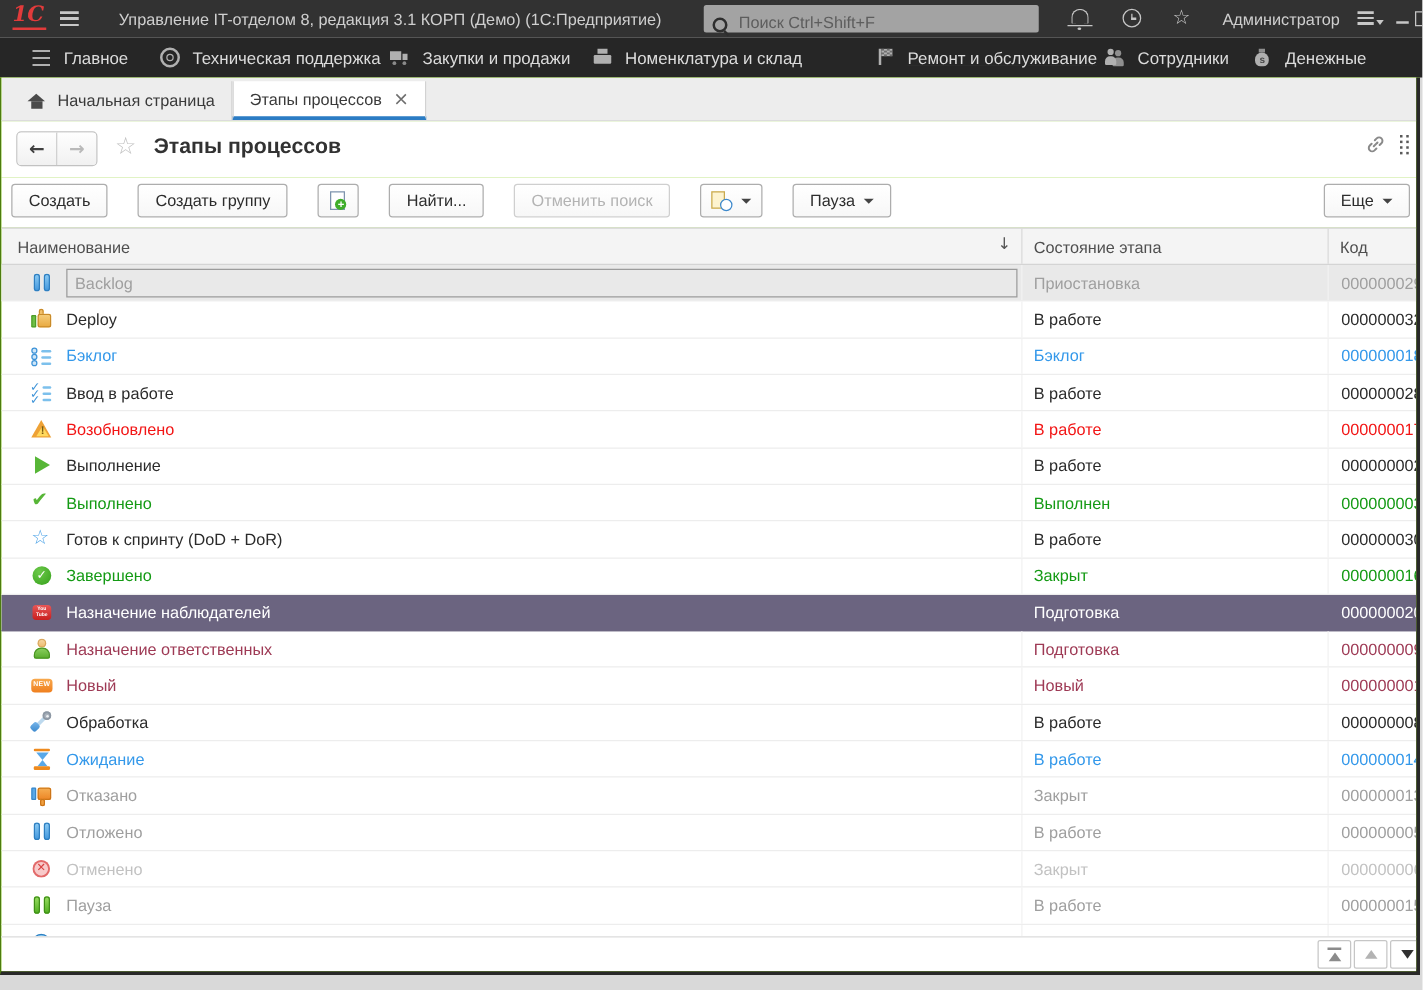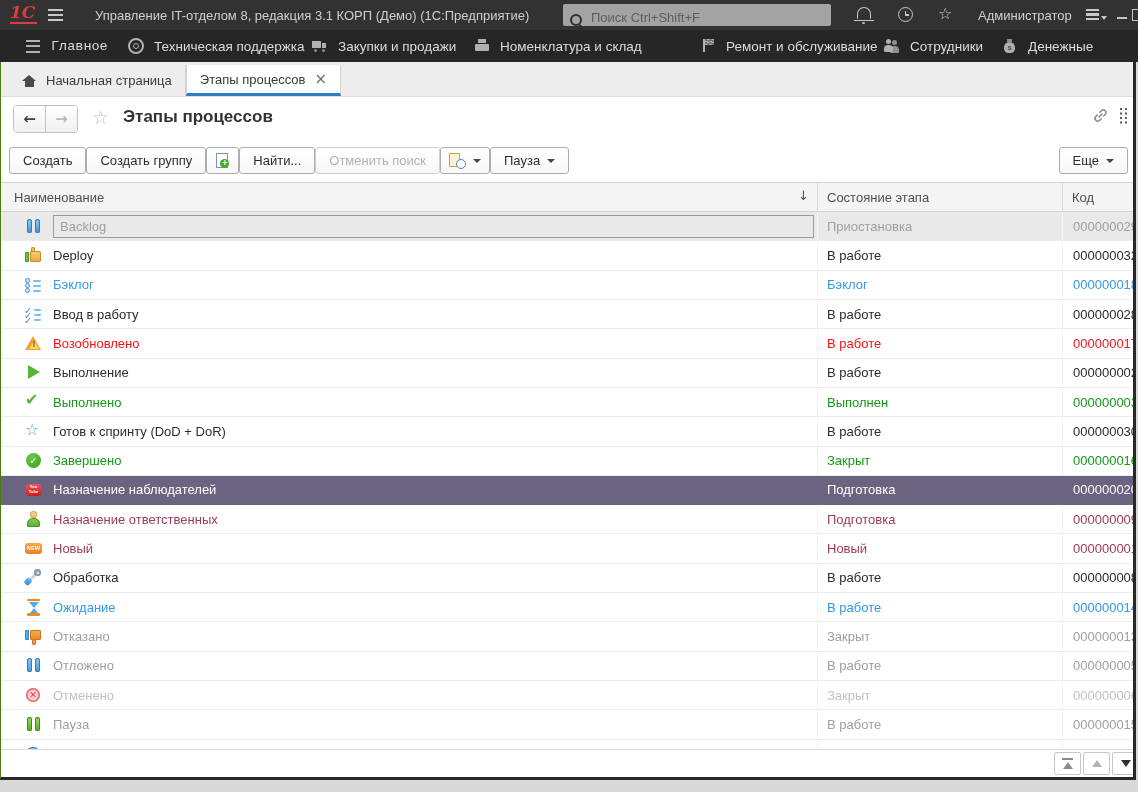--- a/index.html
+++ b/index.html
@@ -75,21 +75,21 @@
   .navbtn.back{border-right:1px solid #c2c2c2;color:#3f3f3f}
   .navbtn.fwd{color:#b9b9b9}
   .fav-star{position:absolute;left:91px;top:9px;color:#c0c0c0;font-size:19px;font-family:"DejaVu Sans",sans-serif}
   .page-title{position:absolute;left:122px;top:10px;font-size:17px;font-weight:bold;color:#323232}
   .hdr-link{position:absolute;right:24px;top:10px;width:17px;height:17px}
   .hdr-more{position:absolute;right:5px;top:11px;width:8px;height:16px}
   .hdr-more i{position:absolute;left:0;top:0;width:2px;height:2px;background:#5a5a5a;
      box-shadow:5px 0 0 #5a5a5a,0 4.5px 0 #5a5a5a,5px 4.5px 0 #5a5a5a,0 9px 0 #5a5a5a,5px 9px 0 #5a5a5a,0 13.5px 0 #5a5a5a,5px 13.5px 0 #5a5a5a}
   
   .toolbar{position:absolute;top:80px;left:0;right:0;height:40px;background:#fff}
-  .tb-row{position:absolute;left:8px;top:5px;display:flex;gap:0;align-items:center}
+  .tb-row{position:absolute;left:8px;top:5px;display:flex;gap:24px;align-items:center}
   .btn{height:27px;box-sizing:border-box;border:1px solid #adadad;border-radius:3px;background:linear-gradient(#ffffff,#f7f7f7);
        display:flex;align-items:center;padding:0 13px;font-size:13px;color:#2d2d2d;cursor:pointer;white-space:nowrap}
   .btn.disabled{color:#b3b3b3;border-color:#cfcfcf}
   .btn.iconbtn{padding:0 8px}
   .caret{margin-left:7px;border-left:4px solid transparent;border-right:4px solid transparent;border-top:4px solid #444}
   .btn-more{position:absolute;right:5px;top:5px}
   .ic-newcopy{position:relative;width:15px;height:16px}
   .ic-newcopy::before{content:'';position:absolute;left:1px;top:0;width:10px;height:13px;background:#fff;border:1px solid #7d93ad}
   .ic-newcopy::after{content:'+';position:absolute;left:5px;top:6px;width:9px;height:9px;border-radius:50%;background:#3fae2a;
       color:#fff;font-size:9px;font-weight:bold;line-height:9px;text-align:center}
@@ -189,21 +189,21 @@
   <span class="tb-user">Администратор</span>
   <span class="tb-menu">
       <i class="bars"></i>
       <i class="dn"></i>
     </span>
   <span class="tb-min"></span>
   <span class="tb-max"></span>
 </div>
 
 <div class="ribbon">
-    <div class="ribbon-item" style="left: 25px; font-family: Liberation Mono, monospace;">
+    <div class="ribbon-item" style="left: 25px;">
       <span class="ricon sections-icon"><i></i></span>
       <span class="rlabel">Главное</span>
     </div>
     <div class="ribbon-item" style="left: 128px;">
       <span class="ricon support-icon"><i></i></span>
       <span class="rlabel">Техническая поддержка</span>
     </div>
     <div class="ribbon-item" style="left: 312px;">
       <span class="ricon truck-icon">
         <i></i>
@@ -352,21 +352,21 @@
       <div class="trow rs-normal">
     <div class="cell c-name">
           <span class="icon icon-check-list">
             <b class="cl-ck" style="top:1px">✓</b>
             <b class="cl-ck" style="top:6px">✓</b>
             <b class="cl-ck" style="top:11px">✓</b>
             <i class="cl-d" style="top:3px"></i>
             <i class="cl-d" style="top:8px"></i>
             <i class="cl-d" style="top:13px"></i>
           </span>
-          <span class="row-name-text">Ввод в работу</span>
+          <span class="row-name-text">Ввод в работе</span>
         </div>
     <div class="cell c-state">
           <span>В работе</span>
         </div>
     <div class="cell c-code">
           <span>000000028</span>
         </div>
   </div>
       <div class="trow rs-red">
     <div class="cell c-name">

